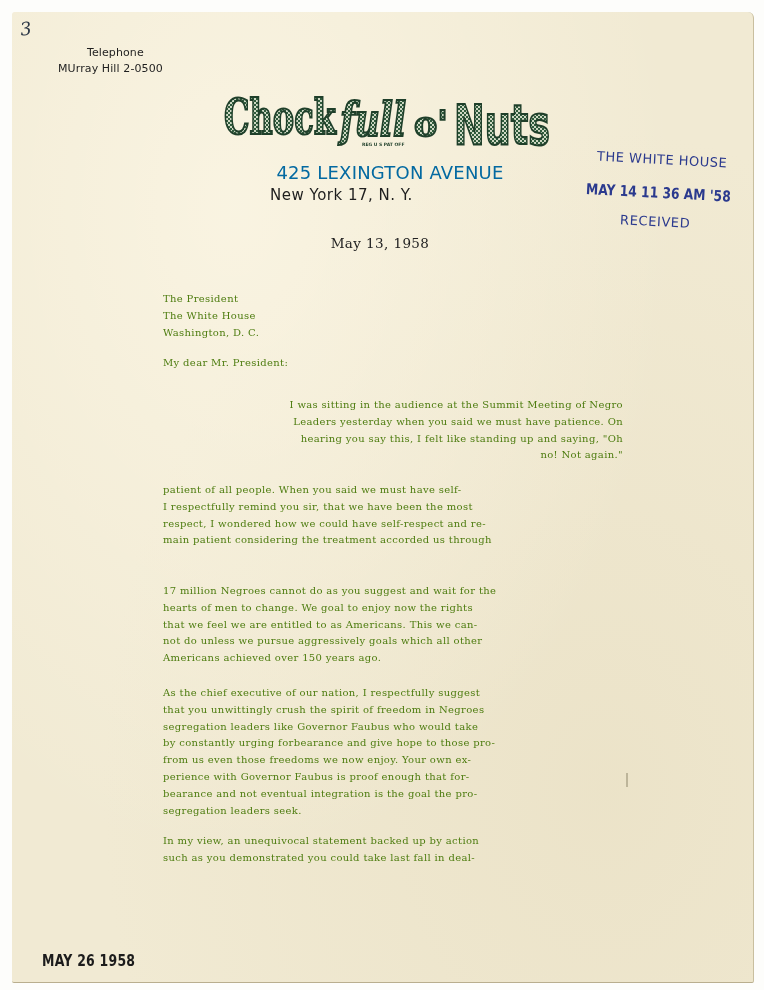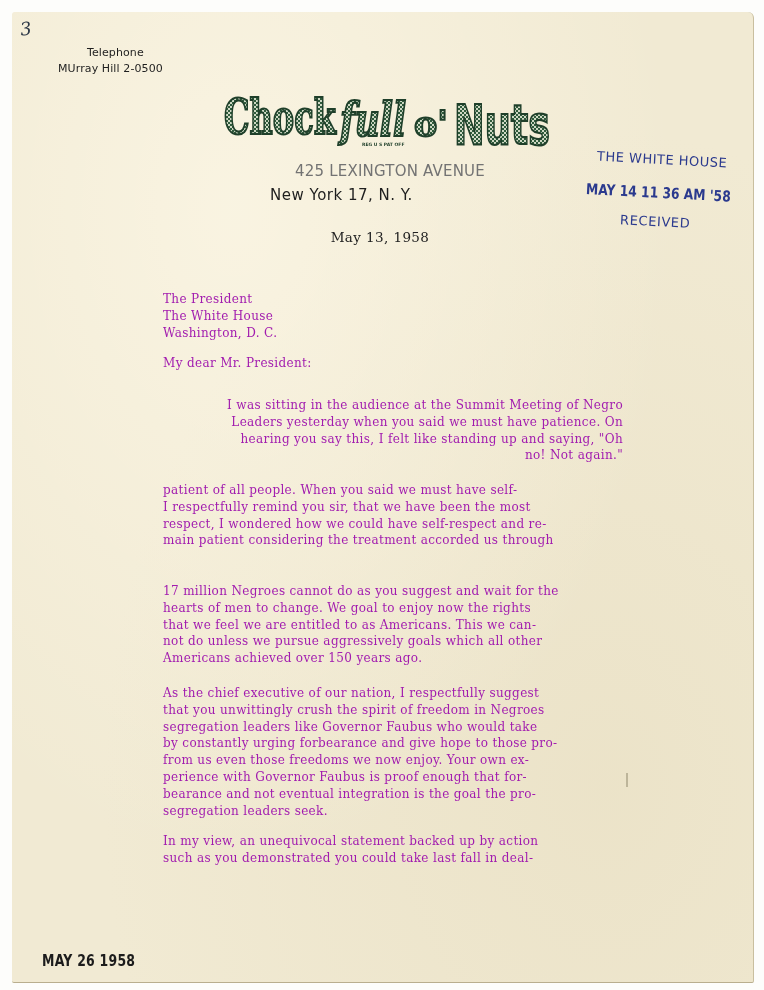--- a/index.html
+++ b/index.html
@@ -18,30 +18,30 @@
   .abs { position: absolute; }
   .pencil {
     left: 20px; top: 18px; font-family: "DejaVu Serif", serif; font-style: italic; font-size: 18px;
     color: #2e3948; transform: rotate(-8deg);
   }
   .phone { color: #1f1f1f; font-size: 11px; line-height: 15px; font-family: "DejaVu Sans", sans-serif; letter-spacing: 0.1px; }
   .phone-label { left: 87px; top: 45px; text-align: right; }
   .phone-num { left: 58px; top: 61px; }
 
   .logo { left: 222px; top: 86px; width: 330px; height: 62px; }
-  .addr1 { left: 270px; top: 162px; width: 240px; text-align: center; font-size: 15px; color: #737373; font-family: "DejaVu Sans", sans-serif; letter-spacing: 0.2px; }
+  .addr1 { left: 270px; top: 162px; width: 240px; text-align: center; font-size: 18px; color: #0369a1; font-family: "DejaVu Sans", sans-serif; letter-spacing: 0.2px; }
   .addr2 { left: 270px; top: 186px; width: 240px; text-align: left; font-size: 15px; color: #1e1e1e; font-family: "DejaVu Sans", sans-serif; letter-spacing: 0.5px; }
-  .date { left: 300px; top: 229px; width: 160px; text-align: center; font-size: 13.5px; color: #222; letter-spacing: 0.4px; }
+  .date { left: 300px; top: 235px; width: 160px; text-align: center; font-size: 13.5px; color: #222; letter-spacing: 0.4px; }
 
   .stamp { color: #2b3a8e; font-family: "DejaVu Sans Mono", monospace; }
   .stamp-1 { left: 597px; top: 152px; font-size: 13px; letter-spacing: 0.5px; transform: rotate(3deg); font-family: "DejaVu Sans", sans-serif; }
   .stamp-2 { left: 586px; top: 180px; font-size: 15px; transform: rotate(3deg) scaleX(0.82); transform-origin: left center; font-family: "DejaVu Sans", sans-serif; font-weight: bold; white-space: nowrap; }
   .stamp-3 { left: 620px; top: 214px; font-size: 13px; letter-spacing: 0.6px; transform: rotate(3deg); font-family: "DejaVu Sans", sans-serif; }
 
-  .body-text { left: 163px; width: 460px; font-size: 12px; line-height: 16.8px; color: #a21caf; letter-spacing: 0.35px; }
+  .body-text { left: 163px; width: 460px; font-size: 10px; line-height: 16.8px; color: #4d7c0f; letter-spacing: 0.35px; }
   .body-text div { white-space: nowrap; }
   .recipient { top: 291px; }
   .salutation { top: 355px; }
   .p1 { top: 397px; text-align: right; }
   .p2 { top: 482px; }
   .p3 { top: 583px; }
   .p4 { top: 685px; }
   .p5 { top: 833px; }
 
   .recv-stamp { left: 42px; top: 951px; font-family: "DejaVu Sans", sans-serif; font-weight: bold; font-size: 16px; color: #1c1c1c; transform: scaleX(0.78); transform-origin: left center; white-space: nowrap; letter-spacing: 0.3px; }

